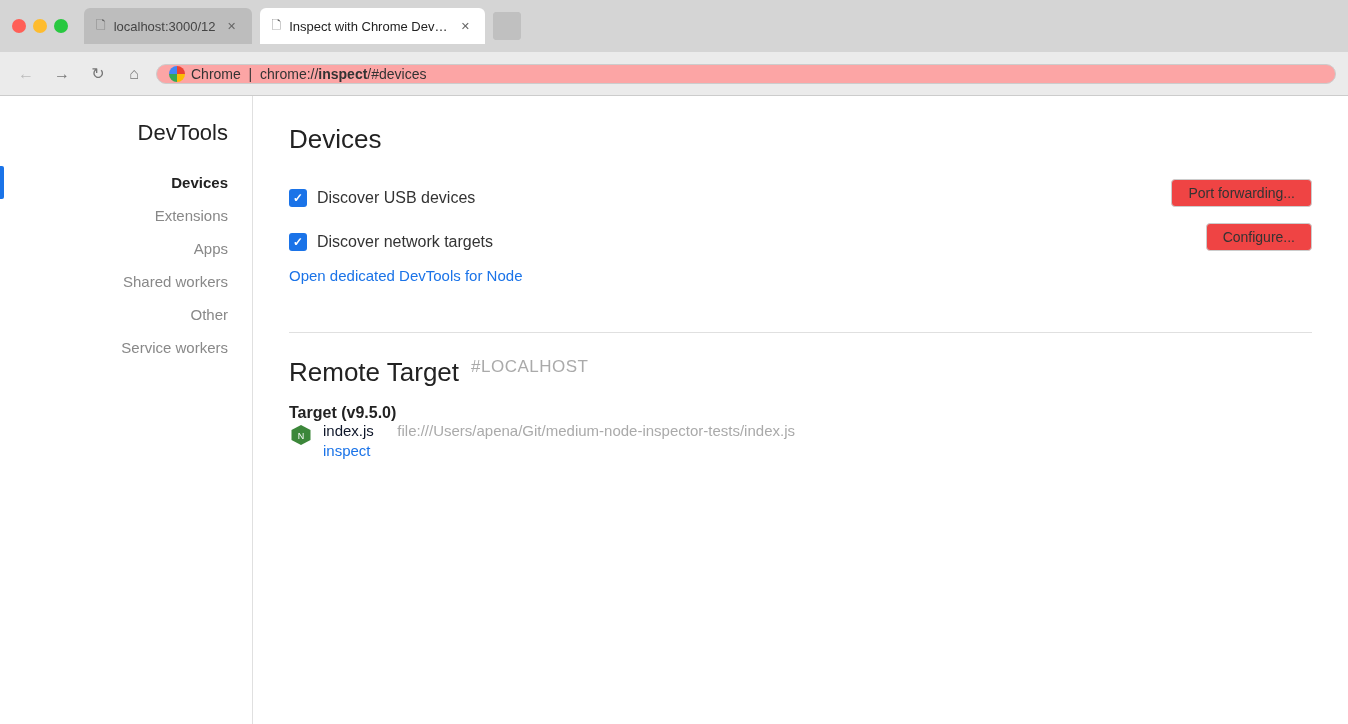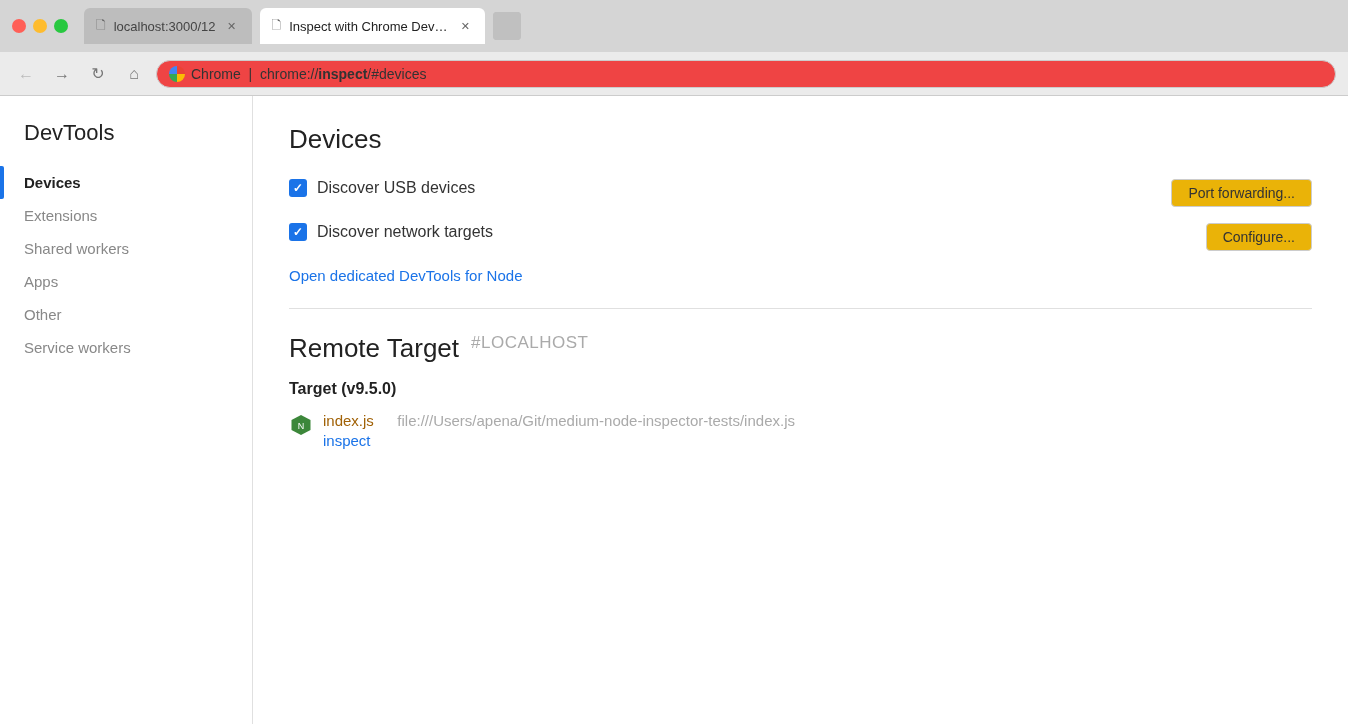--- a/index.html
+++ b/index.html
@@ -114,22 +114,22 @@
       color: #777;
       display: flex;
       align-items: center;
       justify-content: center;
       border-radius: 50%;
     }
     .nav-btn.disabled { color: #bbb; cursor: default; }
 
     .address-bar {
       flex: 1;
-      height: 28px;
-      background: #ef4444;
+      height: 20px;
+      background: #fca5a5;
       border: 1px solid #ccc;
       border-radius: 14px;
       display: flex;
       align-items: center;
       padding: 0 12px;
       gap: 6px;
       font-size: 14px;
     }
 
     .address-text {
@@ -153,20 +153,21 @@
       height: calc(724px - 96px);
       overflow: hidden;
     }
 
     
     .sidebar {
       width: 253px;
       padding: 24px 0;
       border-right: 1px solid #e0e0e0;
       flex-shrink: 0;
+      text-align: right;
     }
 
     .sidebar-title {
       font-size: 22px;
       font-weight: 400;
       color: #222;
       padding: 0 24px 20px;
     }
 
     .sidebar-item {
@@ -204,21 +205,21 @@
 
     .section-title {
       font-size: 26px;
       font-weight: 400;
       color: #222;
       margin-bottom: 24px;
     }
 
     .option-row {
       display: flex;
-      align-items: flex-start;
+      align-items: flex-end;
       margin-bottom: 16px;
       gap: 0;
     }
 
     .checkbox-container {
       display: flex;
       align-items: center;
       gap: 10px;
       flex: 1;
     }
@@ -243,37 +244,37 @@
       font-weight: bold;
     }
 
     .option-label {
       font-size: 16px;
       color: #333;
     }
 
     .action-btn {
       padding: 5px 16px;
-      background: #eab308;
+      background: #ef4444;
       border: 1px solid #ccc;
       border-radius: 4px;
       font-size: 14px;
       color: #333;
       cursor: pointer;
       white-space: nowrap;
       margin-left: 420px;
     }
 
     .link-text {
       color: #1a73e8;
       font-size: 15px;
       text-decoration: none;
       cursor: pointer;
       display: inline-block;
-      margin-bottom: 12px;
+      margin-bottom: 36px;
     }
 
     .divider {
       border: none;
       border-top: 1px solid #e0e0e0;
       margin: 12px 0 24px;
     }
 
     .remote-target-header {
       display: flex;
@@ -292,41 +293,40 @@
       font-size: 17px;
       color: #aaa;
       text-transform: uppercase;
       letter-spacing: 0.5px;
     }
 
     .target-version {
       font-size: 16px;
       font-weight: 700;
       color: #222;
-      margin-bottom: 14px;
     }
 
     .target-item {
       display: flex;
       align-items: flex-start;
       gap: 10px;
     }
 
     .node-icon {
       width: 24px;
       height: 24px;
       flex-shrink: 0;
       margin-top: 1px;
     }
 
     .target-info {}
 
     .target-filename {
       font-size: 15px;
-      color: #a16207;
+      color: #0f172a;
       display: inline;
     }
 
     .target-filepath {
       font-size: 15px;
       color: #aaa;
       margin-left: 19px;
     }
 
     .target-inspect-link {
@@ -382,22 +382,22 @@
     </div>
   </div>
 
   <div class="page-content">
 
     <nav class="sidebar">
       <div class="sidebar-title">DevTools</div>
 
       <a class="sidebar-item active">Devices</a>
       <a class="sidebar-item">Extensions</a>
+      <a class="sidebar-item">Apps</a>
       <a class="sidebar-item">Shared workers</a>
-      <a class="sidebar-item">Apps</a>
       <a class="sidebar-item">Other</a>
       <a class="sidebar-item">Service workers</a>
     </nav>
 
     <div class="main-content">
 
       <h1 class="section-title">Devices</h1>
 
       
       <div class="option-row">

